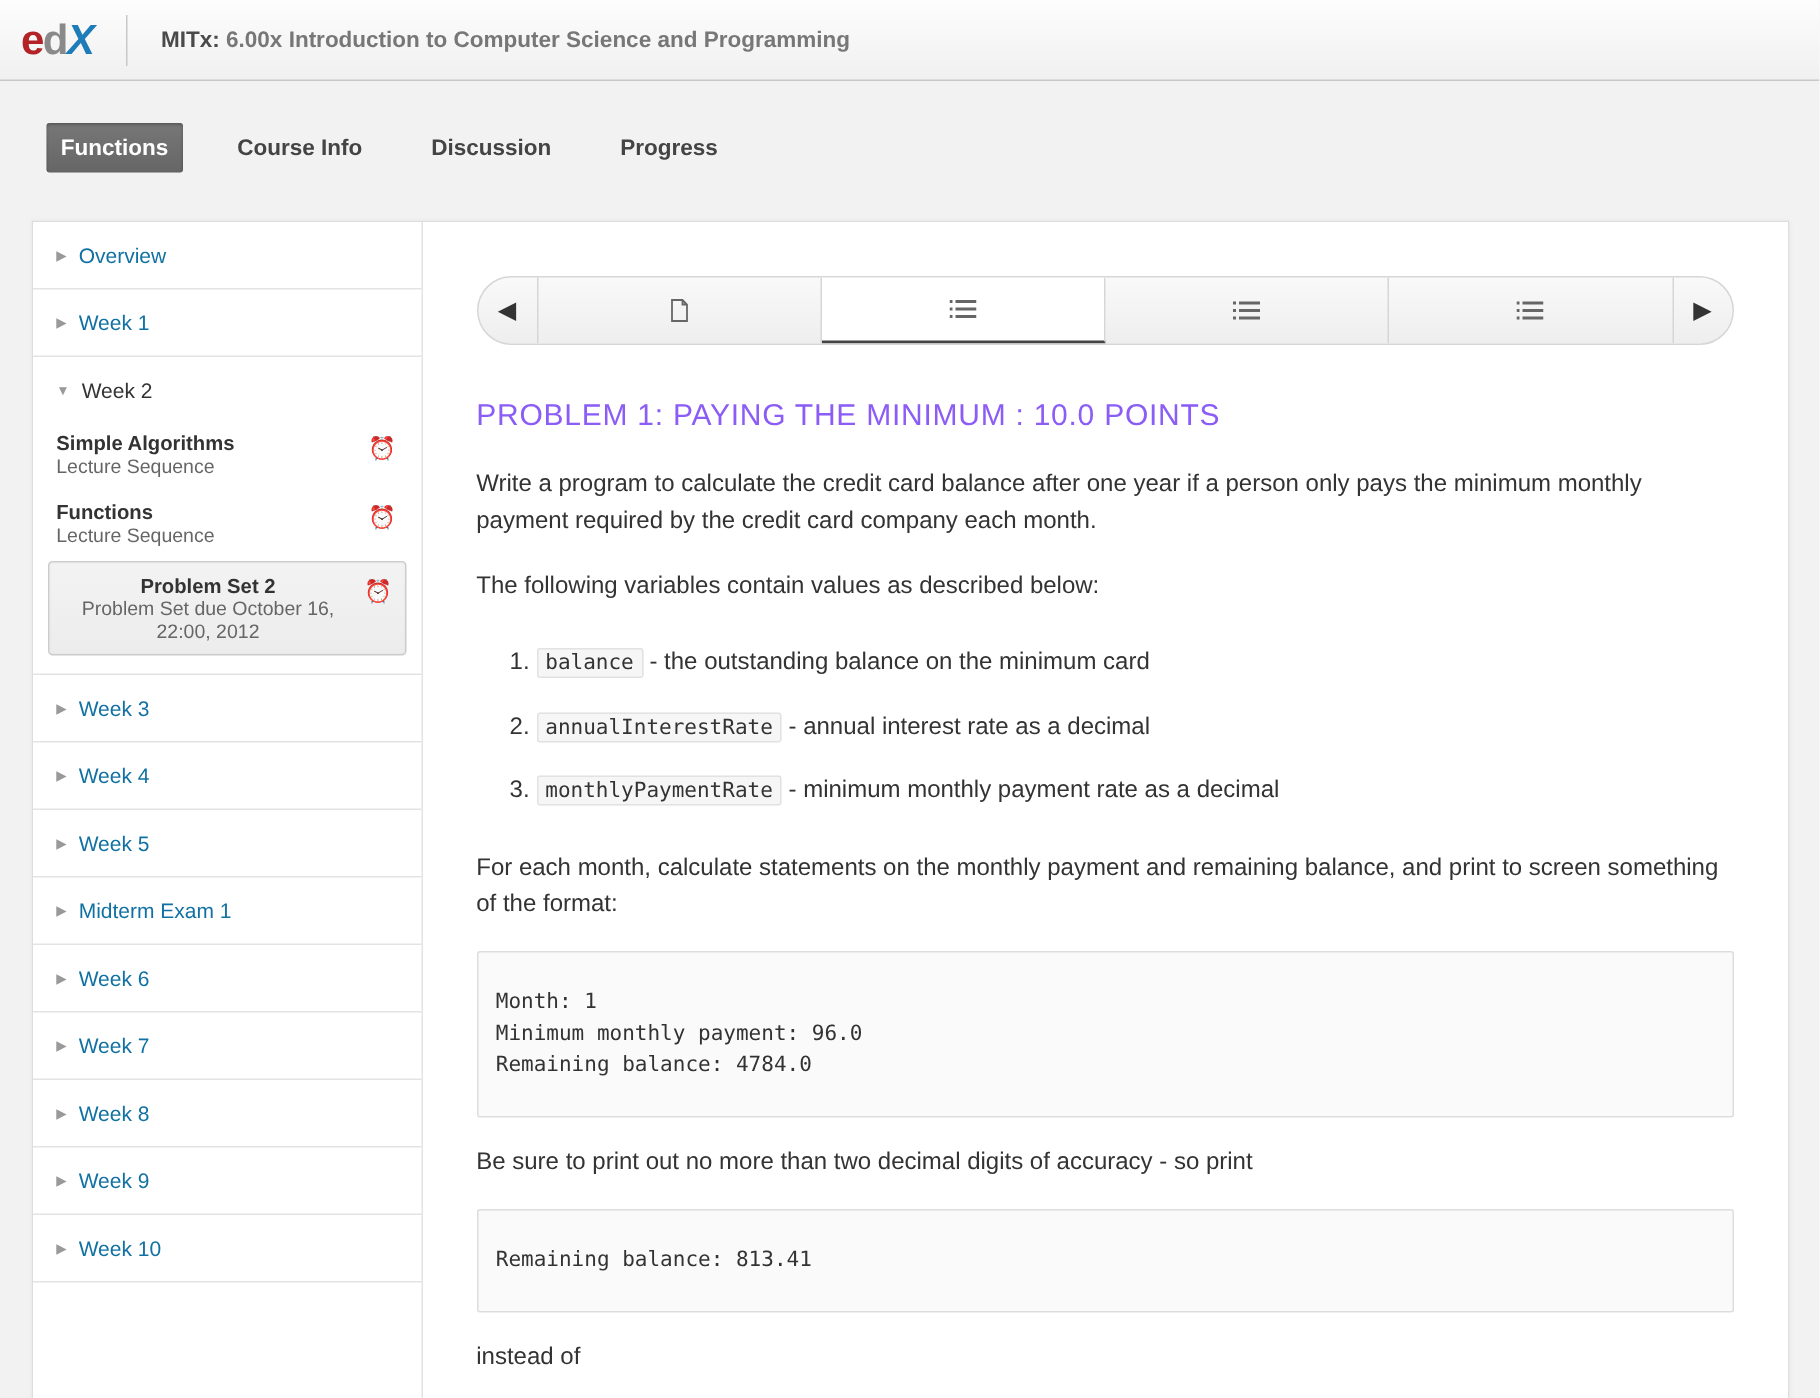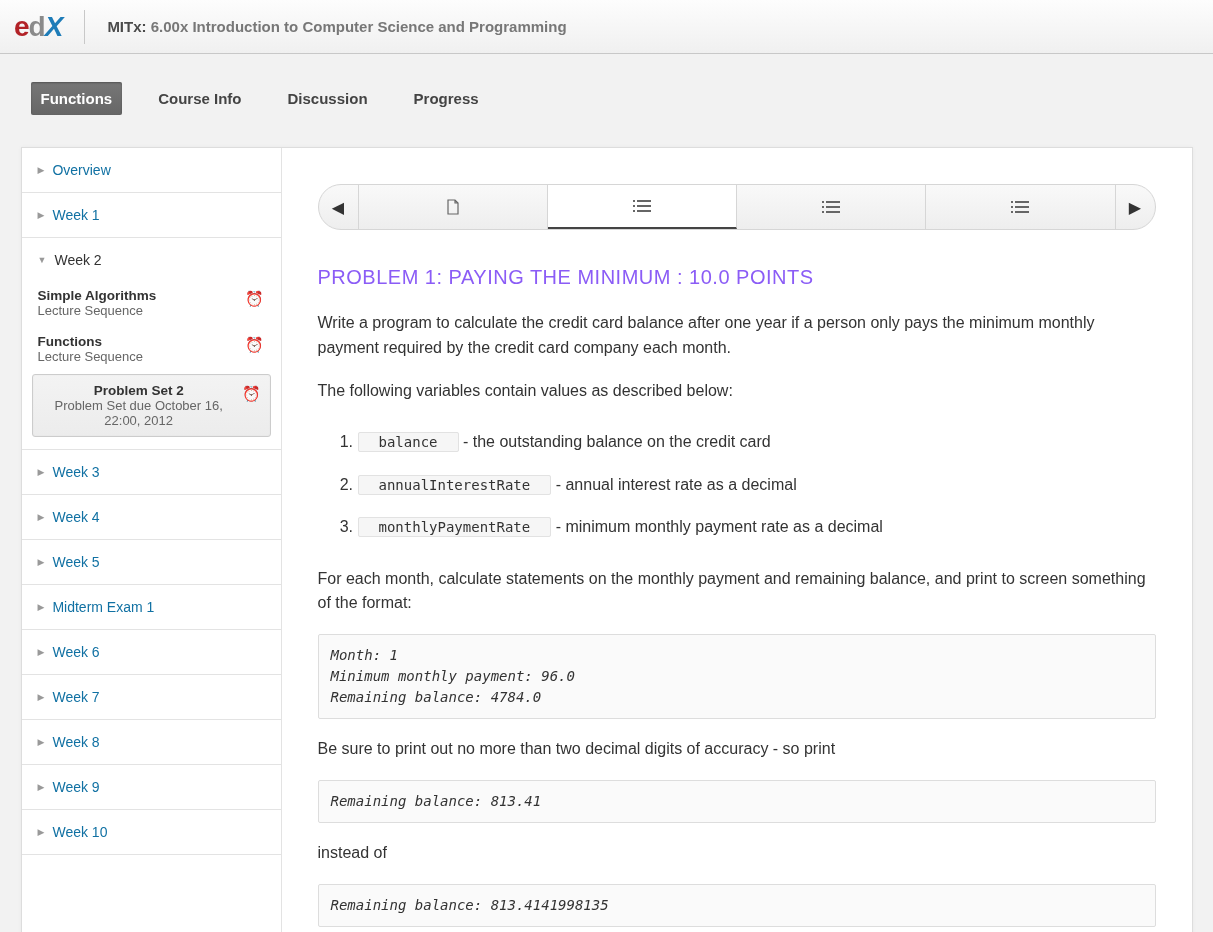--- a/index.html
+++ b/index.html
@@ -96,27 +96,27 @@
 .problem-title {
   font-size: 20px; color: #8b5cf6; letter-spacing: .5px;
   margin-bottom: 22px; font-weight: 400;
 }
 .body-copy p { font-size: 16px; line-height: 1.55; color: #333; margin-bottom: 18px; }
 .body-copy ol { margin: 0 0 18px 40px; font-size: 16px; line-height: 1.9; }
 .body-copy li { padding: 6px 0; }
 code.inline {
   font-family: Menlo, Consolas, monospace;
   background: #f6f6f6; border: 1px solid #e2e2e2;
-  padding: 1px 20px; border-radius: 2px; font-size: 14px;
+  padding: 1px 5px; border-radius: 2px; font-size: 14px;
 }
 pre.codeblock {
   font-family: Menlo, Consolas, monospace;
   background: #fafafa; border: 1px solid #ddd; border-radius: 2px;
-  padding: 10px 12px; font-size: 14px; line-height: 1.5;
-  margin-bottom: 18px; white-space: pre; font-style: italic;
+  padding: 23px 12px; font-size: 14px; line-height: 1.5;
+  margin-bottom: 18px; white-space: pre;
 }
 </style>
 </head>
 <body>
 
 <div class="topbar">
   <div class="logo">
     <span class="e">e</span><span class="d">d</span><span class="x">X</span>
   </div>
   <div class="vbar"></div>
@@ -286,21 +286,21 @@
           <span>▶</span>
         </div>
       </div>
 
       <div class="problem-title">PROBLEM 1: PAYING THE MINIMUM : 10.0 POINTS</div>
 
       <div class="body-copy">
         <p>Write a program to calculate the credit card balance after one year if a person only pays the minimum monthly payment required by the credit card company each month.</p>
         <p>The following variables contain values as described below:</p>
         <ol id="varlist">
-            <li><code class="inline">balance</code><span> - the outstanding balance on the credit card</span></li>
+            <li><code class="inline">balance</code><span> - the outstanding balance on the minimum card</span></li>
             <li><code class="inline">annualInterestRate</code><span> - annual interest rate as a decimal</span></li>
             <li><code class="inline">monthlyPaymentRate</code><span> - minimum monthly payment rate as a decimal</span></li>
           </ol>
         <p>For each month, calculate statements on the monthly payment and remaining balance, and print to screen something of the format:</p>
         <pre class="codeblock">Month: 1
 Minimum monthly payment: 96.0
 Remaining balance: 4784.0</pre>
         <p>Be sure to print out no more than two decimal digits of accuracy - so print</p>
         <pre class="codeblock">Remaining balance: 813.41</pre>
         <p>instead of</p>

